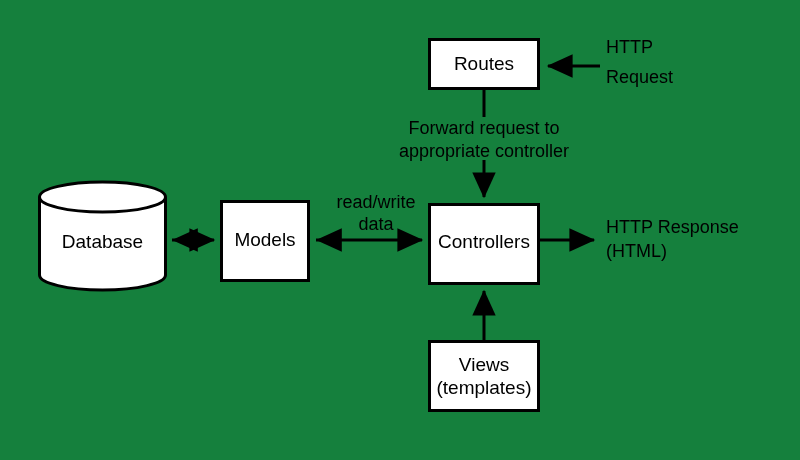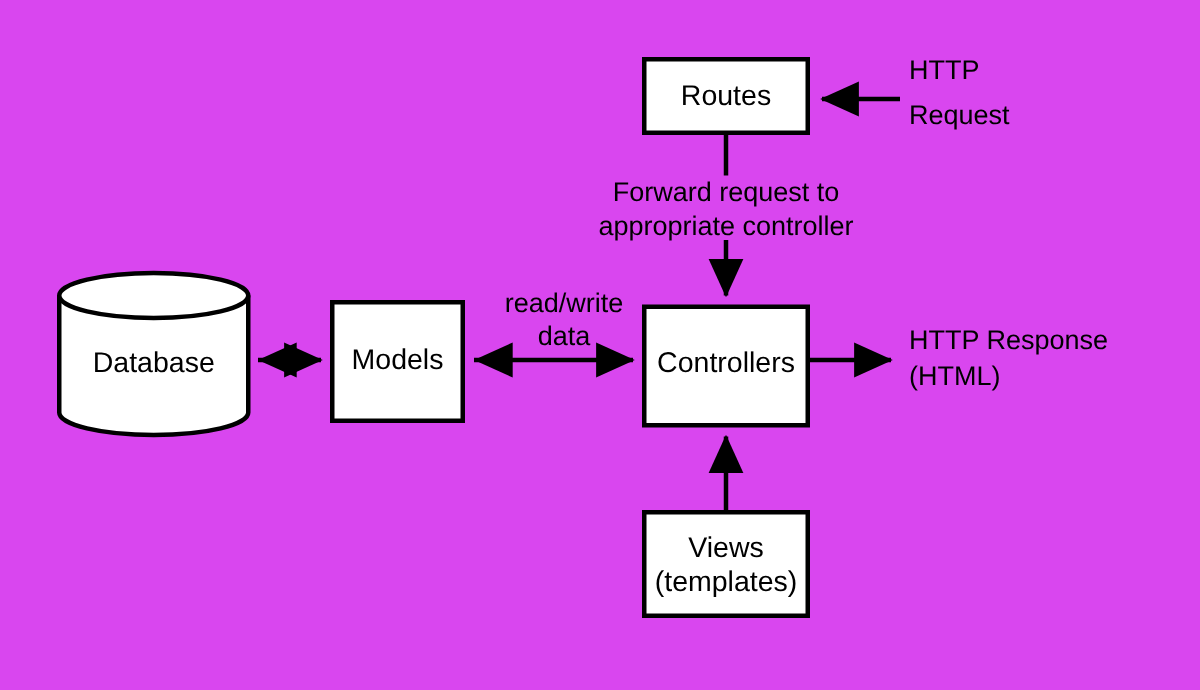--- a/index.html
+++ b/index.html
@@ -4,21 +4,21 @@
 <style>
   html, body {
     margin: 0;
     padding: 0;
     background: #ffffff;
   }
   #diagram-root {
     position: relative;
     width: 800px;
     height: 460px;
-    background: #d946ef;
+    background: #15803d;
     font-family: "Liberation Sans", sans-serif;
     overflow: hidden;
   }
   #diagram-svg {
     position: absolute;
     top: 0;
     left: 0;
     width: 800px;
     height: 460px;
   }

